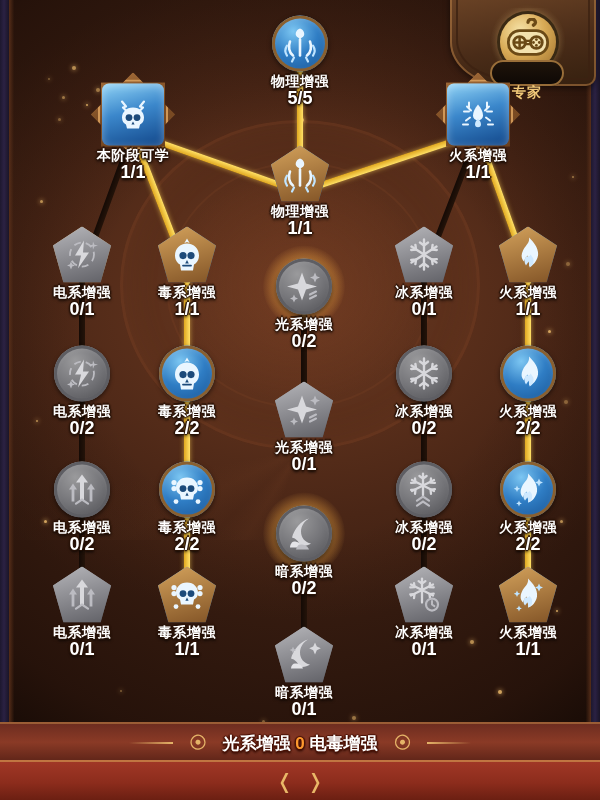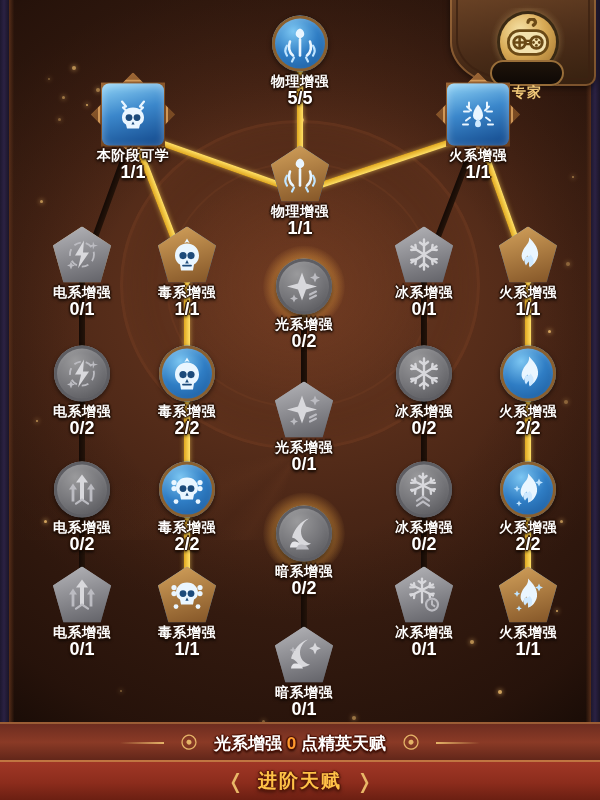--- a/index.html
+++ b/index.html
@@ -655,26 +655,25 @@
         <div class="nrank">1/1</div>
       </div>
     </div>
 
   <div class="statusbar">
     <div class="status-dash"></div>
     <div class="swirl">⦿</div>
     <div class="status-text">
       <span>光系增强</span>
       <em>0</em>
-      <span>点精英天赋</span>
+      <span>电毒增强</span>
     </div>
     <div class="swirl r">⦿</div>
     <div class="status-dash r"></div>
   </div>
 
   <div class="footer">
     <div class="footer-line"></div>
     <span class="chev">❬</span>
-    <span class="footer-text">进阶天赋</span>
     <span class="chev">❭</span>
   </div>
 
 </div>
 
 </body></html>

